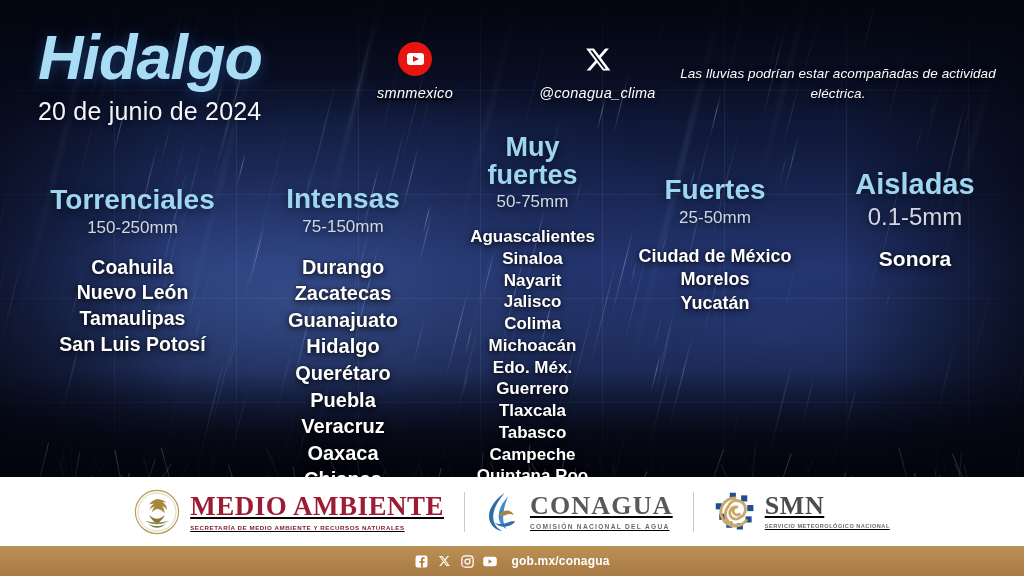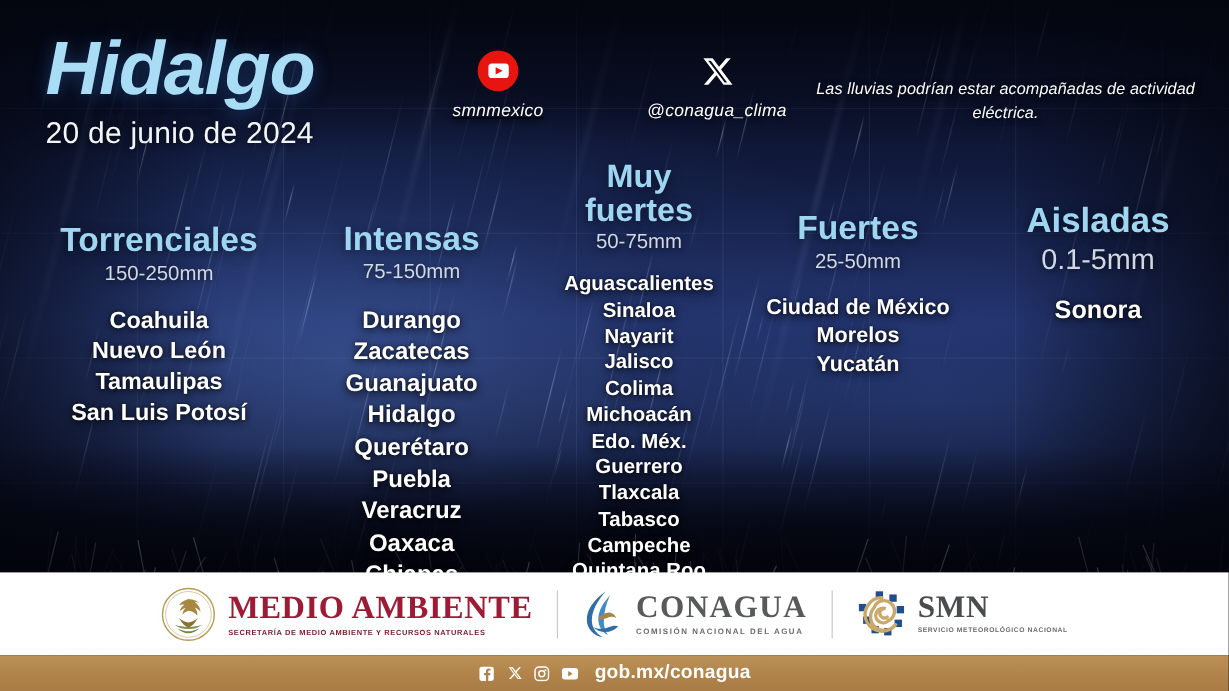--- a/index.html
+++ b/index.html
@@ -125,21 +125,21 @@
 
   #col-aisladas{ left:815px; top:170px; width:200px; }
   #col-aisladas .cat{ font-size:29px; }
   #col-aisladas .range{ font-size:24px; }
   #col-aisladas .states{ margin-top:14px; }
   #col-aisladas .states div{ font-size:21px; }
 
   
   .footer-white{
     position:absolute; left:0; top:477px; width:1024px; height:69px; background:#fff;
-    display:flex; align-items:center; justify-content:center; gap:0;
+    display:flex; align-items:center; justify-content:center; gap:0;text-decoration:underline;
   }
   .logo-group{ display:flex; align-items:center; }
   .divider{ width:1px; height:40px; background:#c9c9c9; margin:0 20px; }
 
   
   .semarnat{ display:flex; align-items:center; gap:10px; }
   .semarnat .eagle{ width:46px; height:46px; flex:0 0 46px; }
   .semarnat .txt .l1{
     font-family:"Liberation Serif", serif; font-weight:bold; font-size:27px; color:#9d1b35;
     letter-spacing:.5px; line-height:1;
@@ -162,21 +162,21 @@
     font-family:"Liberation Serif", serif; font-weight:bold; font-size:26px; color:#4b4c4e;
     letter-spacing:.6px; line-height:1;
   }
   .smn .txt .l2{ font-size:5.6px; color:#6a6b6d; letter-spacing:.5px; margin-top:3px; line-height:1.45; font-weight:bold; }
 
   .footer-gold{
     position:absolute; left:0; top:546px; width:1024px; height:30px;
     background:linear-gradient(180deg,#bb9156 0%, #b0824a 60%, #a97c45 100%);
     display:flex; align-items:center; justify-content:center; gap:9px;
   }
-  .footer-gold .gurl{ color:#ffffff; font-size:16px; font-weight:bold; letter-spacing:.2px; margin-left:5px; }
+  .footer-gold .gurl{ color:#ffffff; font-size:12px; font-weight:bold; letter-spacing:.2px; margin-left:5px; }
   .sicon{ width:14px; height:14px; display:flex; align-items:center; justify-content:center; }
 </style>
 </head>
 <body>
 
 <div id="poster">
 
   <div class="bg-base"></div>
   <div class="rain" id="rain-layer">
       <i style="left: 851.729px; top: 400.826px; height: 121.043px; opacity: 0.54;"></i>

